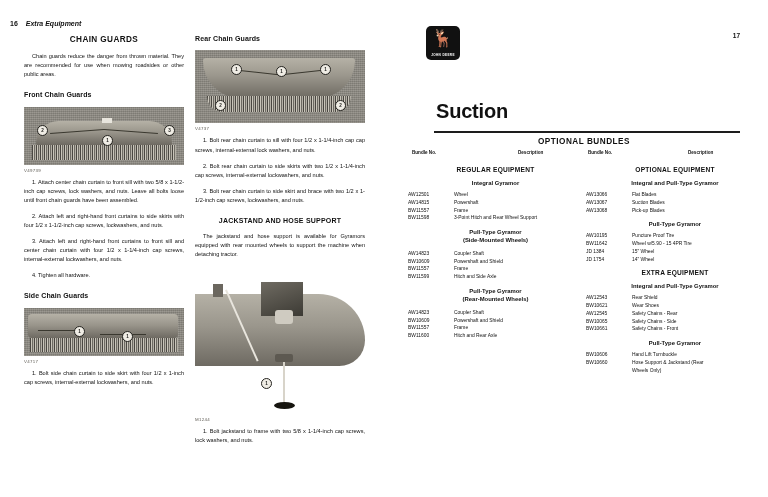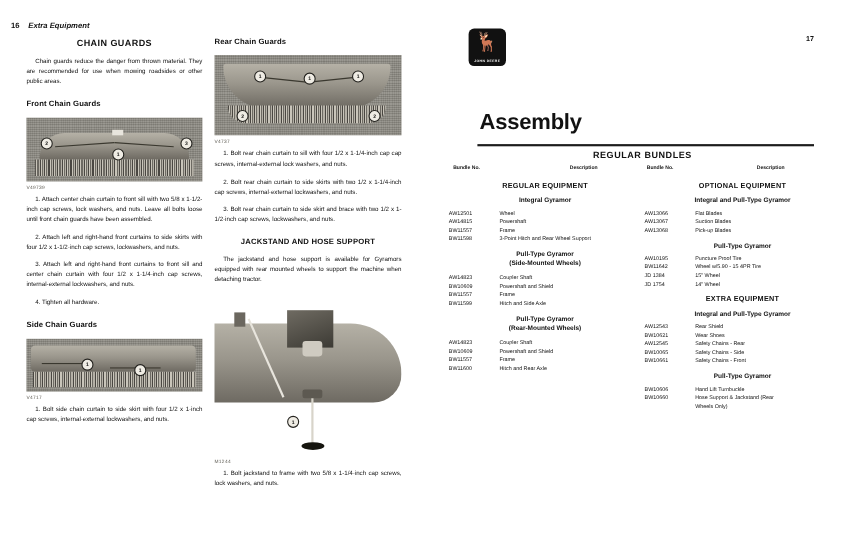--- a/index.html
+++ b/index.html
@@ -181,24 +181,24 @@
 
   <div class="right-page">
 
     <div class="jd-logo">
       <div class="deer">🦌</div>
       <div class="wordmark">JOHN DEERE</div>
     </div>
 
     <div class="pgno-right">17</div>
 
-    <div class="assembly">Assembly</div>
+    <div class="assembly">Suction</div>
     <div class="rule"></div>
 
-    <div class="ship-title">REGULAR BUNDLES</div>
+    <div class="ship-title">OPTIONAL BUNDLES</div>
 
     <div class="thead">
       <span class="th1">Bundle No.</span>
       <span class="th2">Description</span>
       <span class="th3">Bundle No.</span>
       <span class="th4">Description</span>
     </div>
 
     <div class="tcol tcolL">
       <div class="eqhead">REGULAR EQUIPMENT</div>

